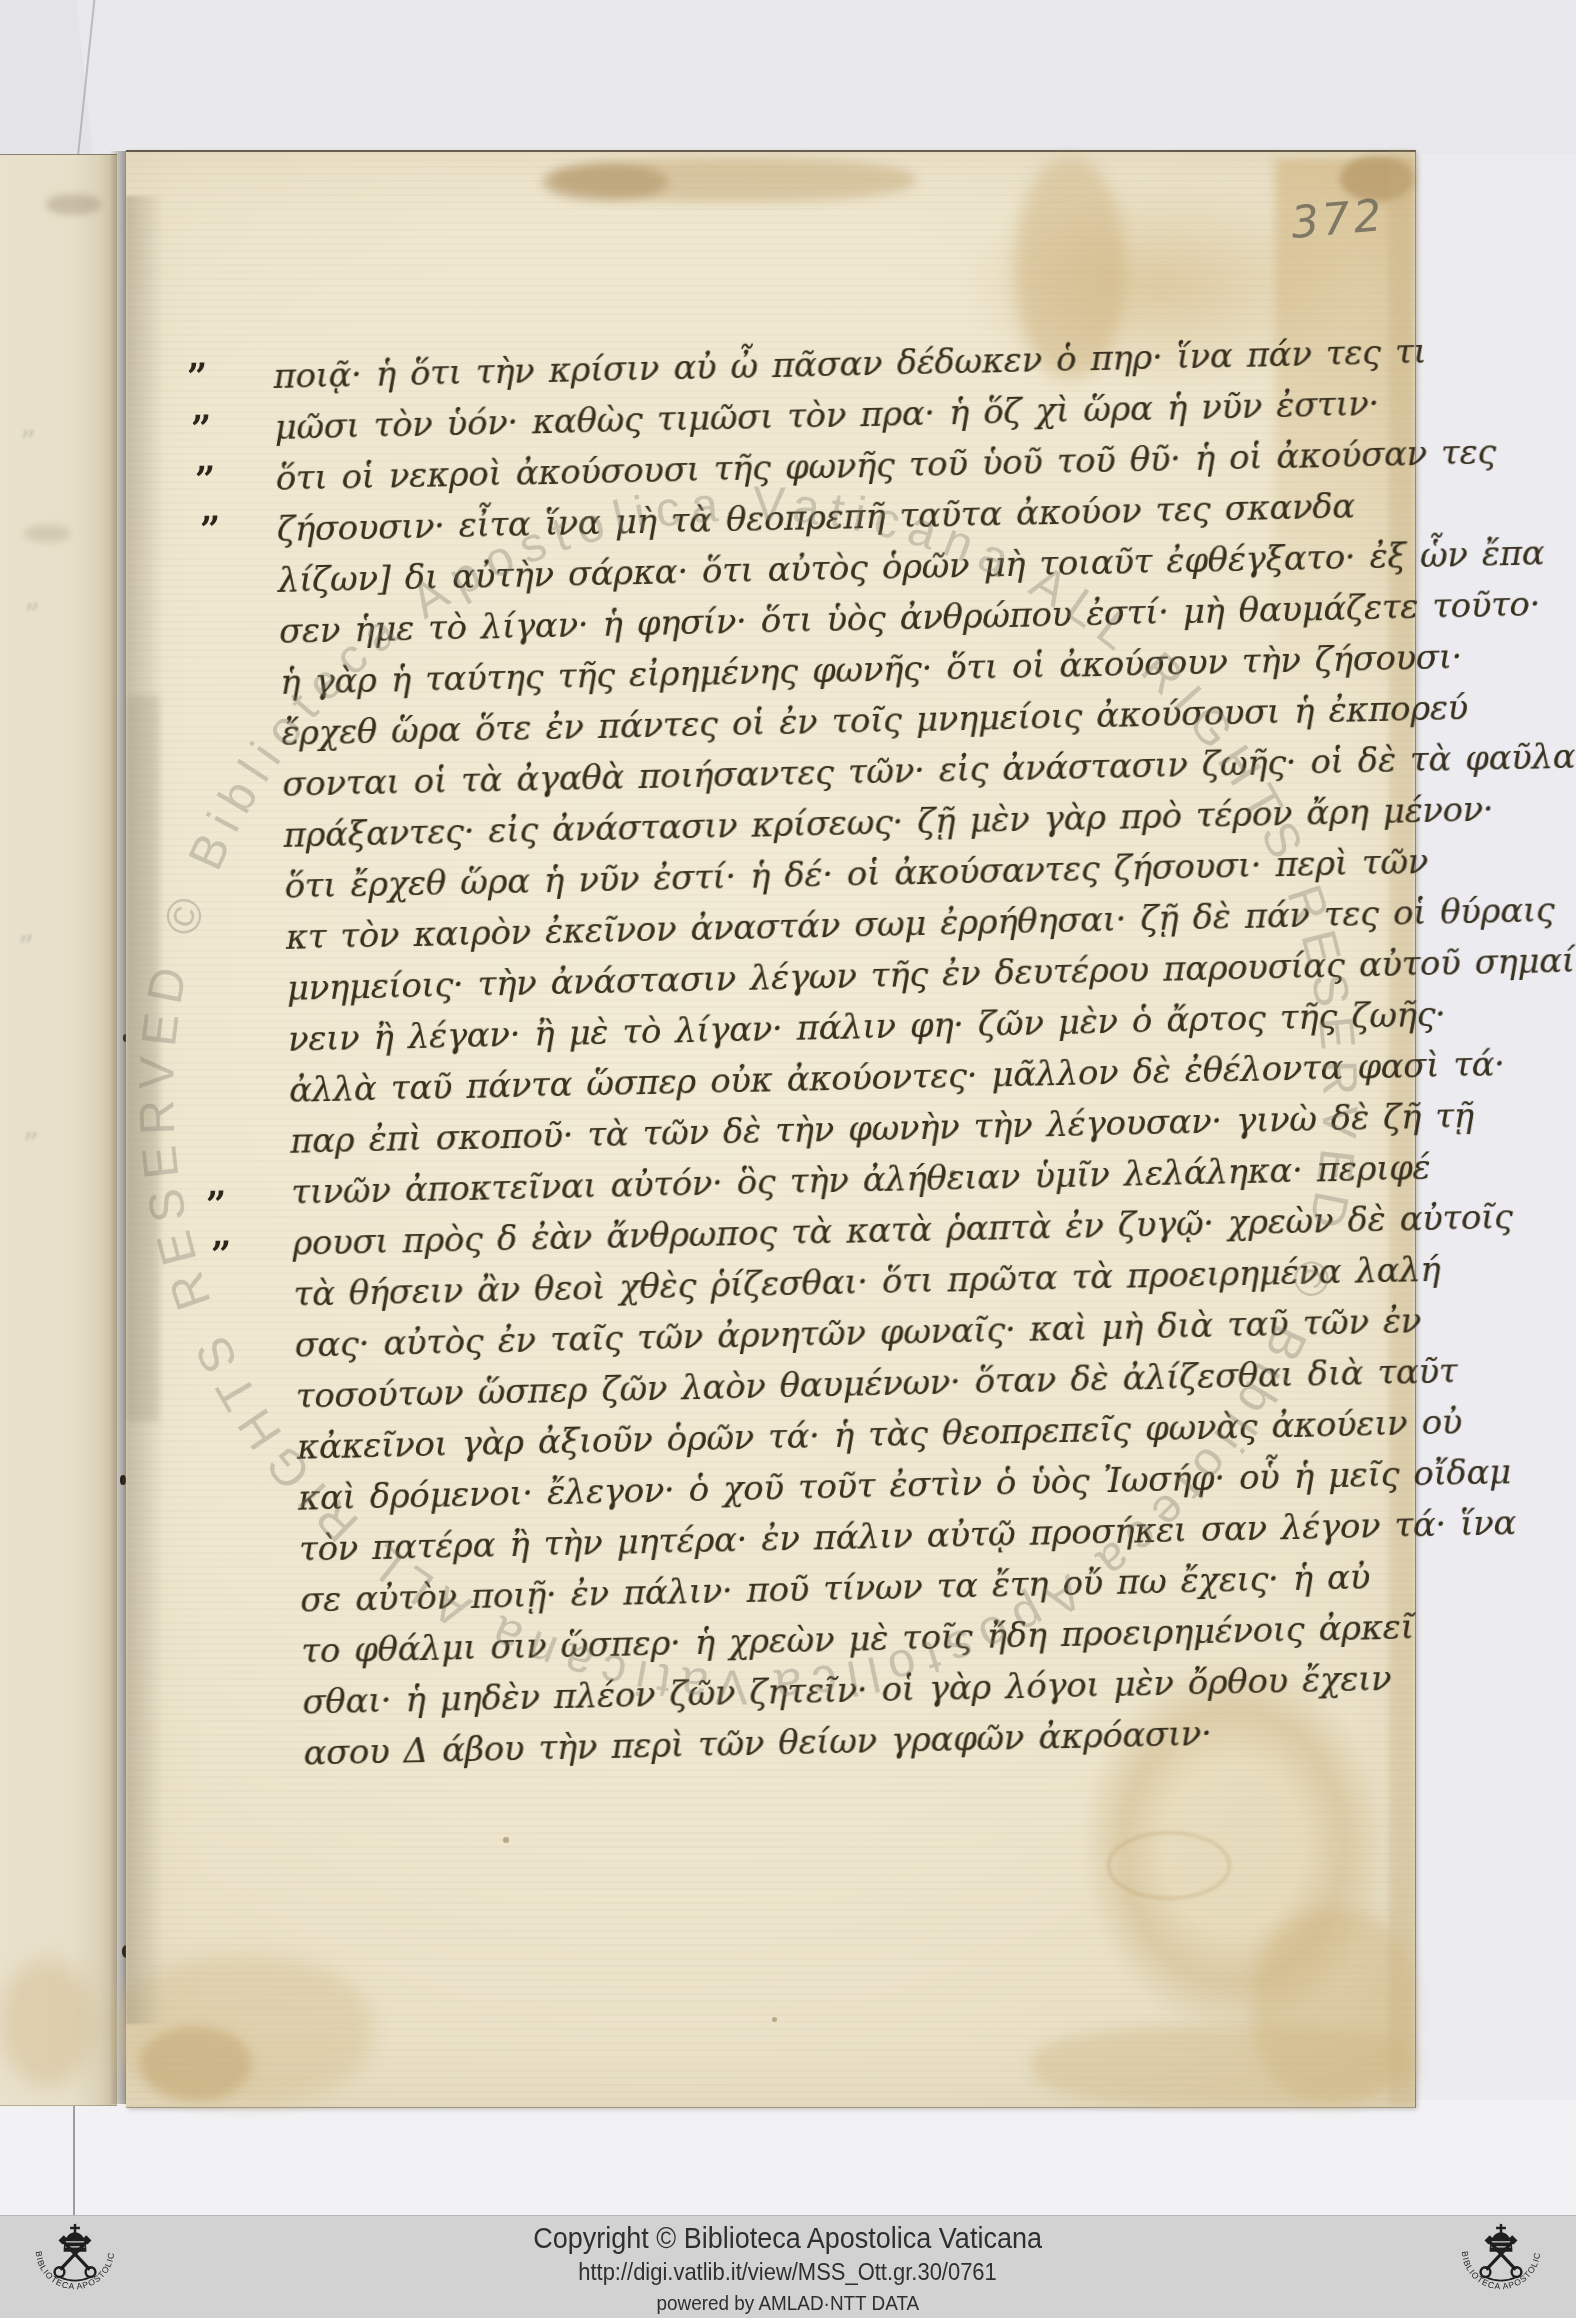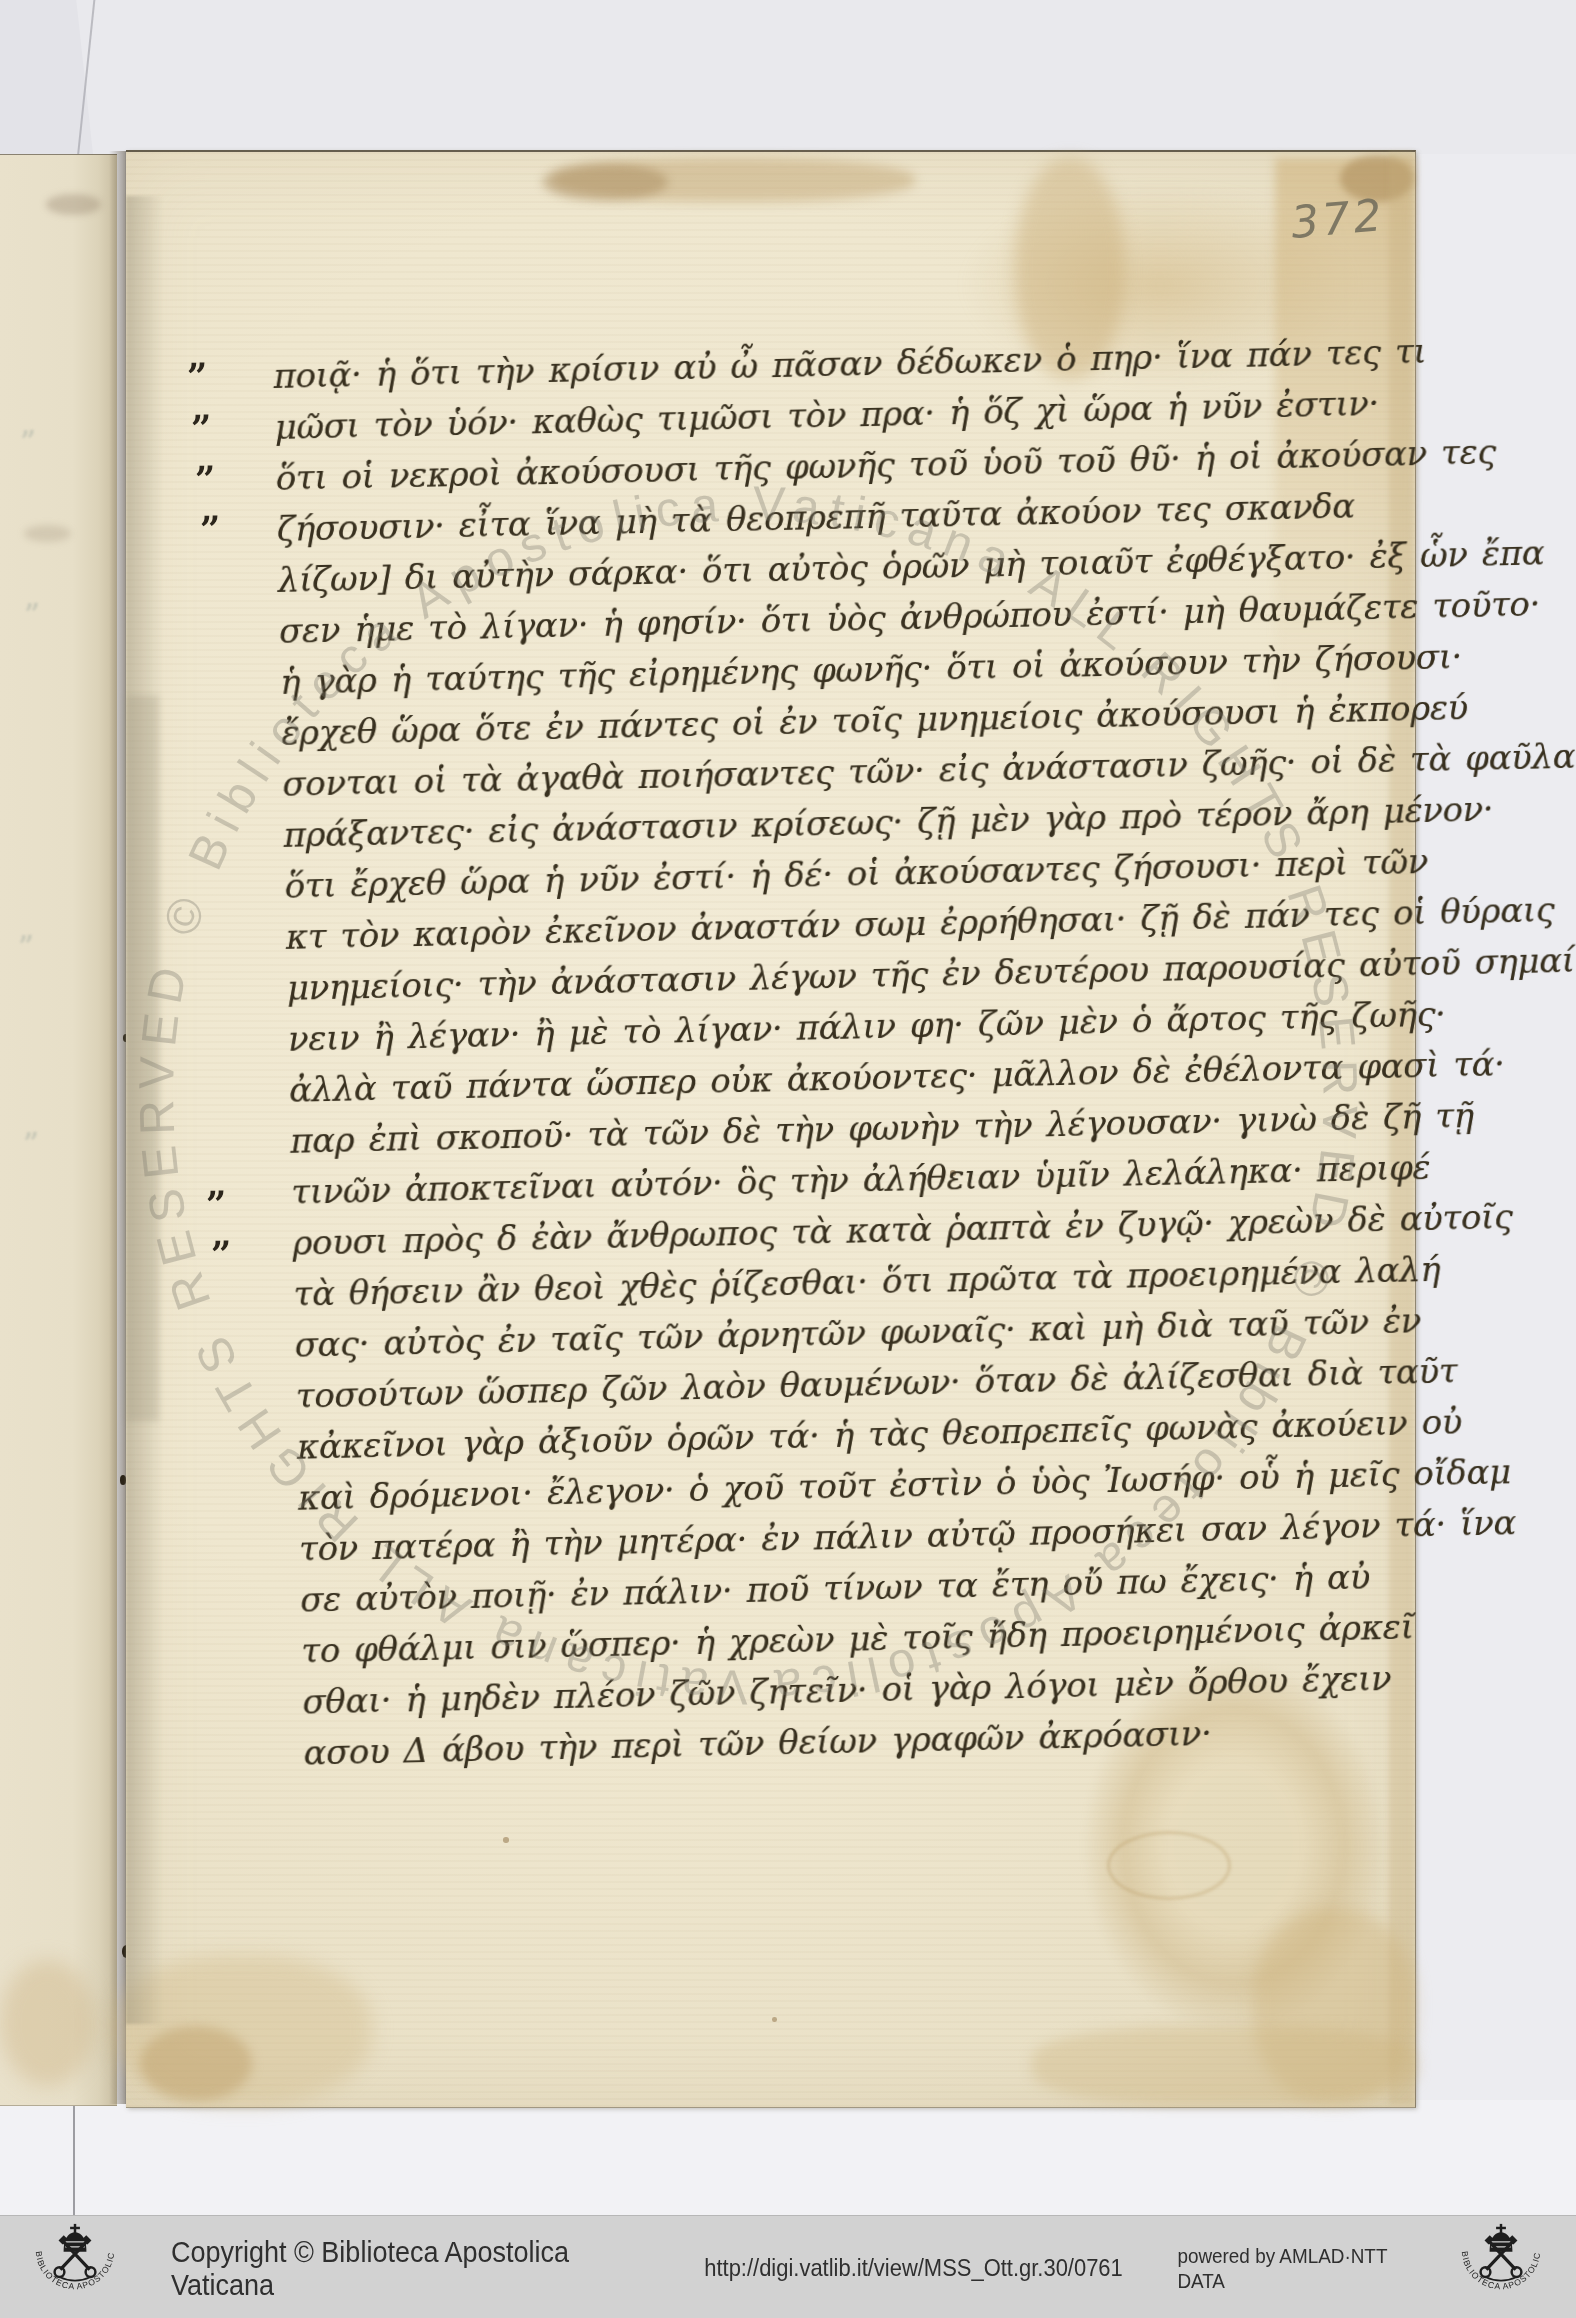--- a/index.html
+++ b/index.html
@@ -44,21 +44,21 @@
       color:#2c261c;transform:rotate(-2deg);}
   
   .watermark-svg{position:absolute;left:118px;top:150px;width:1308px;height:1962px;overflow:hidden;}
   .watermark-svg text{font-family:"Liberation Sans",sans-serif;font-size:62px;letter-spacing:6px;
       fill:rgba(122,119,108,.34);}
   
   .footer{position:absolute;left:0;top:2215px;width:1576px;height:104px;background:#d2d2d2;
       border-top:0.8px solid #b7b7b7;display:flex;align-items:center;}
   .footer-logo{flex:0 0 auto;width:102px;height:98px;margin:0 19px 0 23.6px;}
   .footer-logo.right{margin:0 23.6px 0 19px;}
-  .footer-center{flex:1 1 auto;display:flex;flex-direction:row;align-items:center;justify-content:center;gap:18px;color:#2f2f2f;}
+  .footer-center{flex:1 1 auto;display:flex;flex-direction:column;align-items:center;justify-content:center;gap:4px;color:#2f2f2f;}
   .footer-line1{font-size:30px;line-height:33px;transform:scaleX(.9);}
   .footer-line2{font-size:24.4px;line-height:28px;transform:scaleX(.9);}
   .footer-line3{font-size:21px;line-height:25px;transform:scaleX(.9);}
 </style>
 </head>
 <body>
 
 <div id="stage">
 
   <div class="backing-top"></div>

